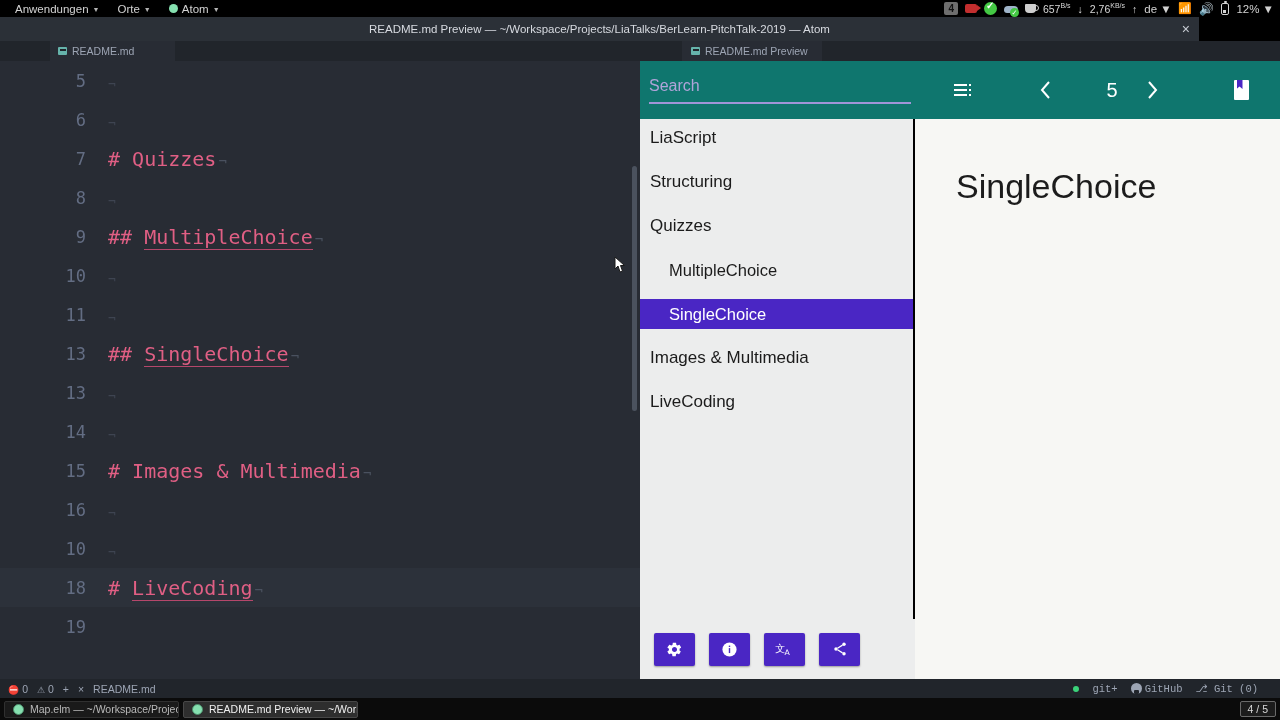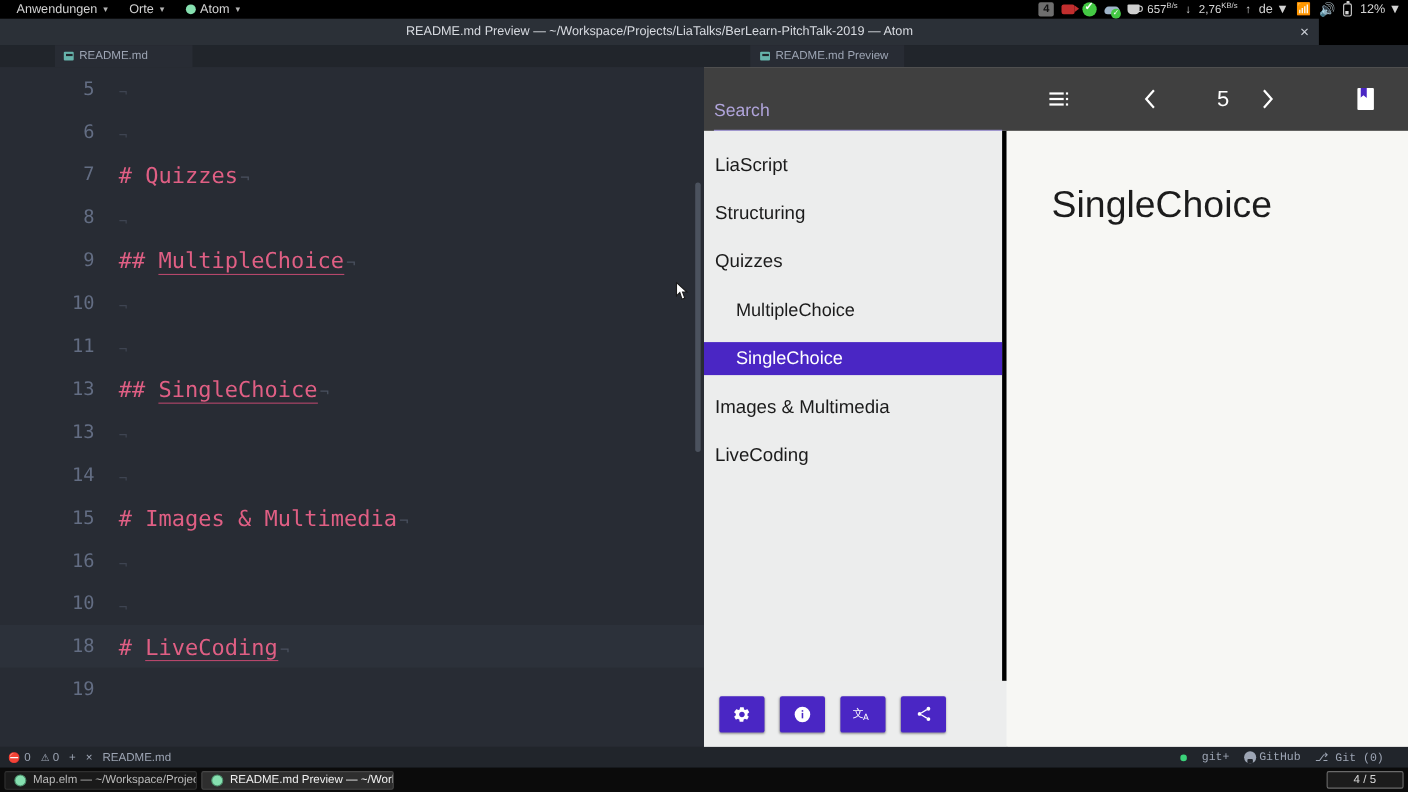--- a/index.html
+++ b/index.html
@@ -102,22 +102,22 @@
   .prev-tabbar { position: relative; height: 20px; background: #21252b; }
   .prev-tab {
     position: absolute; left: 42px; top: 0; height: 20px; background: #282c34;
     color: #9da5b4; font-size: 10.5px; display: flex; align-items: center; gap: 5px;
     padding: 0 14px 0 9px;
   }
 
   .lia-root { position: absolute; left: 0; top: 20px; width: 640px; height: 618px; background: #f7f7f4; }
 
   .lia-header {
-    position: relative; height: 58px; background: #404040;
-    display: flex; align-items: flex-end;
+    position: relative; height: 58px; background: #0f766e;
+    display: flex; align-items: center;
   }
   .lia-search-wrap { width: 270px; margin-left: 9px; position: relative; }
   .lia-search {
     width: 262px; background: transparent; border: none; outline: none;
     color: #fff; font-size: 16px; font-family: "Liberation Sans", sans-serif;
     padding: 0 0 9px 0;
   }
   .lia-search::placeholder { color: #b0a4da; }
   .lia-search-underline { position: absolute; left: 0; bottom: 0; width: 262px; height: 1.5px; background: #a095d9; }
 
@@ -137,22 +137,22 @@
   .nav-num  { position: absolute; left: 442px; top: 14px; width: 60px; height: 30px; font-size: 20px; }
   .nav-next { position: absolute; left: 497px; top: 14px; width: 30px; height: 30px; font-size: 21px; }
   .book-btn { position: absolute; left: 585px; top: 13px; width: 32px; height: 32px; }
   .book-ic { width: 15px; height: 20px; background: #fff; border-radius: 1px; position: relative; }
   .book-ic:after { content:''; position:absolute; left:3px; top:0; width:6px; height:9px; background:#4a26c4; clip-path: polygon(0 0, 100% 0, 100% 100%, 50% 72%, 0 100%); }
 
   .lia-main { position: absolute; left: 0; top: 58px; width: 640px; height: 560px; }
 
   .lia-toc {
     position: absolute; left: 0; top: 0; width: 275px; height: 500px;
-    background: #eceded; padding-top: 16px;
-    border-right: 4px solid #000000;
+    background: #eceded; padding-top: 4px;
+    border-right: 2px solid #000000;
   }
   .toc-item {
     height: 30px; display: flex; align-items: center;
     font-size: 17px; color: #1b1b1b; padding-left: 10px; margin-bottom: 14px;
   }
   .toc-item.lvl2 { padding-left: 29px; font-size: 16.5px; }
   .toc-item.active { background: #4a26c4; color: #fff; }
 
   .lia-toolbar {
     position: absolute; left: 0; top: 500px; width: 275px; height: 60px;
@@ -194,21 +194,21 @@
     display: flex; align-items: center; gap: 6px; height: 17px;
     padding: 0 8px; margin-right: 4px; border-radius: 2px;
     font-size: 10.5px; color: #b9b9b9; max-width: 175px;
     overflow: hidden; white-space: nowrap;
     background: #1a1a1a; border: 1px solid #303030;
   }
   .task-btn.active { background: #2e2e2e; color: #f0f0f0; border-color: #474747; }
   .task-dot { width: 11px; height: 11px; border-radius: 50%; background: #86e0b0; border: 1px solid #4e8f6d; flex: none; }
   .ws-ind {
     margin-left: auto; font-size: 10.5px; color: #d8d8d8;
-    border: 1px solid #6a6a6a; padding: 1px 24px; border-radius: 2px; background: #1c1c1c;
+    border: 1px solid #6a6a6a; padding: 1px 7px; border-radius: 2px; background: #1c1c1c;
   }
 </style>
 </head>
 <body>
 
 <div id="screen">
 
   <div class="gnome-panel">
     <div class="gp-left">
       <div class="gp-item">

